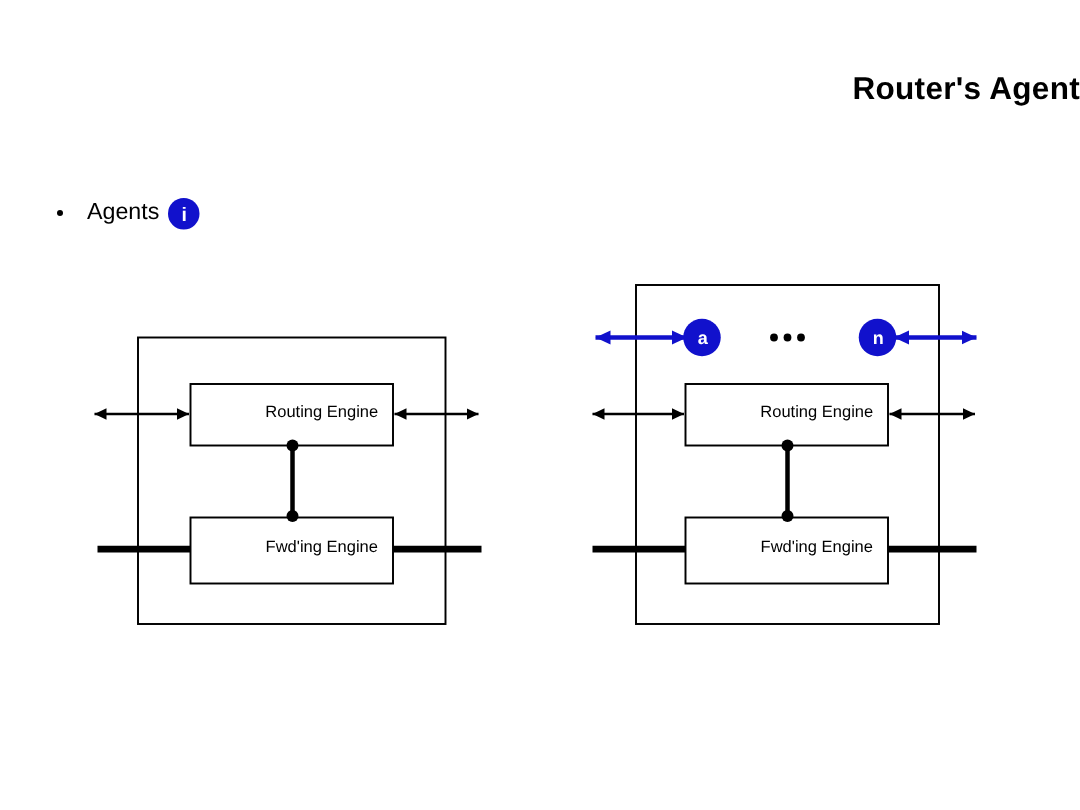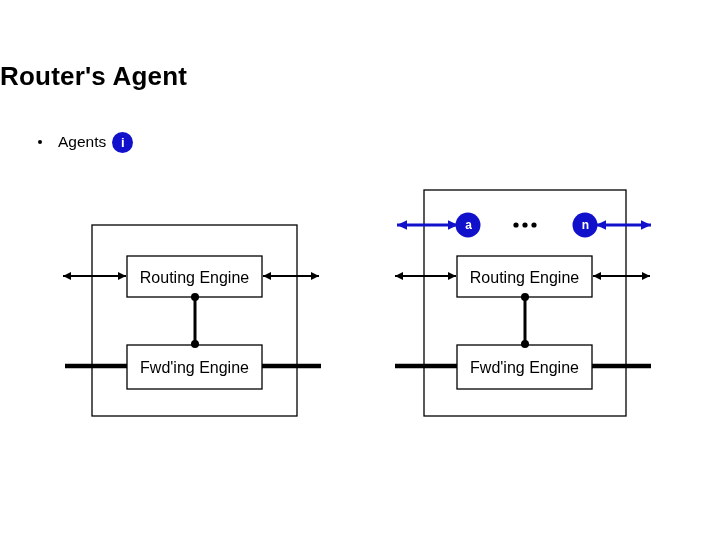--- a/index.html
+++ b/index.html
@@ -15,24 +15,24 @@
   }
   #slide {
     position: relative;
     width: 720px;
     height: 540px;
     background: #ffffff;
   }
   #slide-title {
     position: absolute;
     left: 0;
-    top: 61px;
+    top: 48px;
     width: 720px;
-    text-align: left;
-    font-size: 26px;
+    text-align: right;
+    font-size: 21px;
     font-weight: bold;
     color: #000000;
     letter-spacing: 0.2px;
   }
   #bullet-row {
     position: absolute;
     left: 38px;
     top: 129px;
     width: 640px;
     height: 26px;
@@ -71,23 +71,24 @@
   #diagram-layer {
     position: absolute;
     left: 0;
     top: 0;
     width: 720px;
     height: 540px;
   }
   .eng-label {
     position: absolute;
     text-align: center;
-    font-size: 16px;
+    font-size: 11px;
     color: #000000;
     white-space: nowrap;
+    padding-left: 20px;
   }
   .node-label {
     position: absolute;
     text-align: center;
     font-size: 12px;
     font-weight: bold;
     color: #ffffff;
     white-space: nowrap;
   }
 </style>

